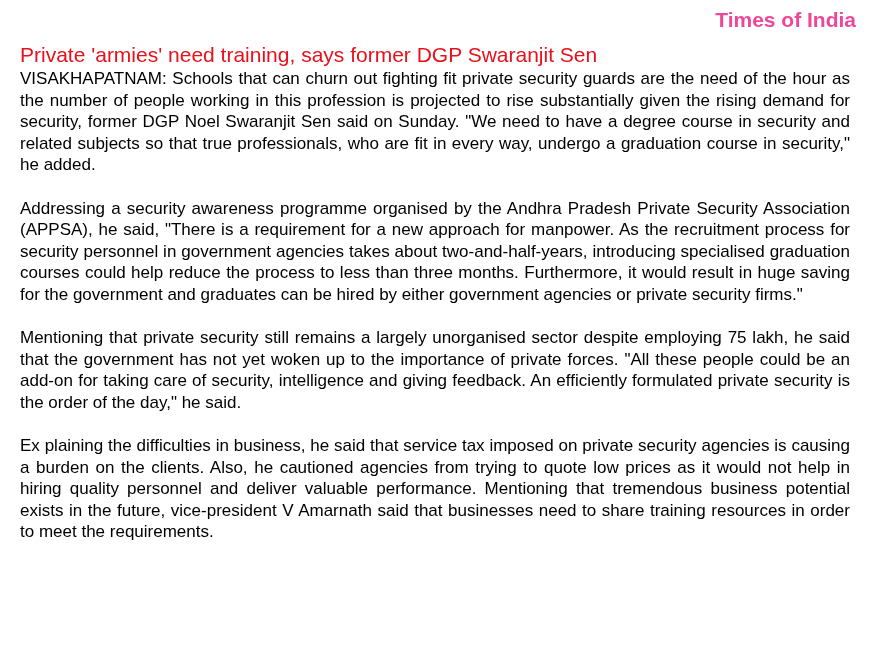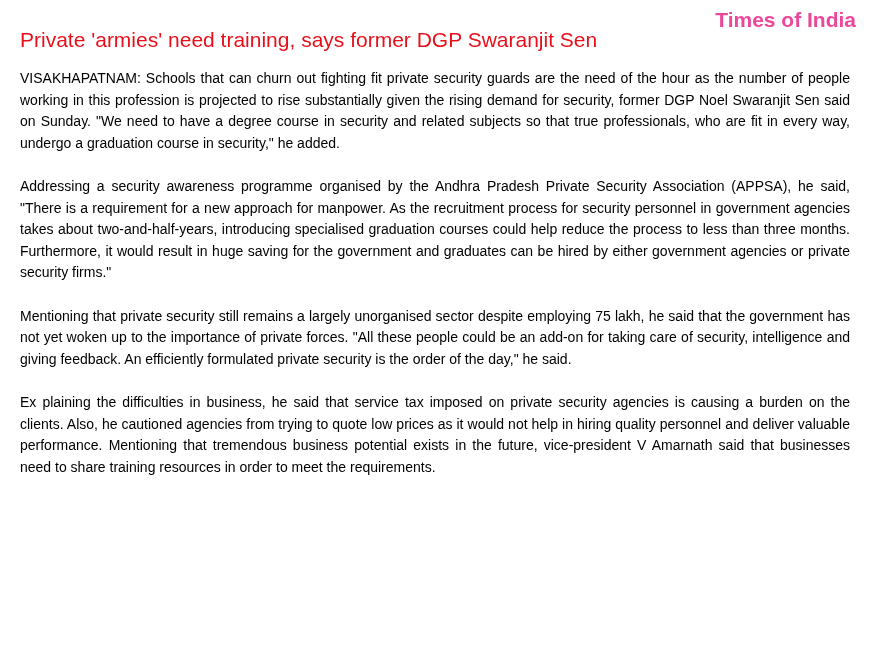--- a/index.html
+++ b/index.html
@@ -19,35 +19,35 @@
       position: absolute;
       top: 8px;
       right: 16px;
       font-size: 21px;
       font-weight: bold;
       color: #ec4899;
       letter-spacing: 0px;
     }
     .headline {
       position: absolute;
-      top: 28px;
+      top: 43px;
       left: 20px;
       font-size: 21px;
       color: #e8101a;
       white-space: nowrap;
     }
     .article {
       position: absolute;
       top: 68px;
       left: 20px;
       width: 830px;
     }
     .para {
       margin: 0 0 21.6px 0;
-      font-size: 14px;
+      font-size: 17px;
       line-height: 21.6px;
       text-align: justify;
     }
   </style>
 </head>
 <body>
 
 <div class="source">Times of India</div>
 
 <h1 class="headline" style="margin:0;font-weight:normal;">Private 'armies' need training, says former DGP Swaranjit Sen</h1>

